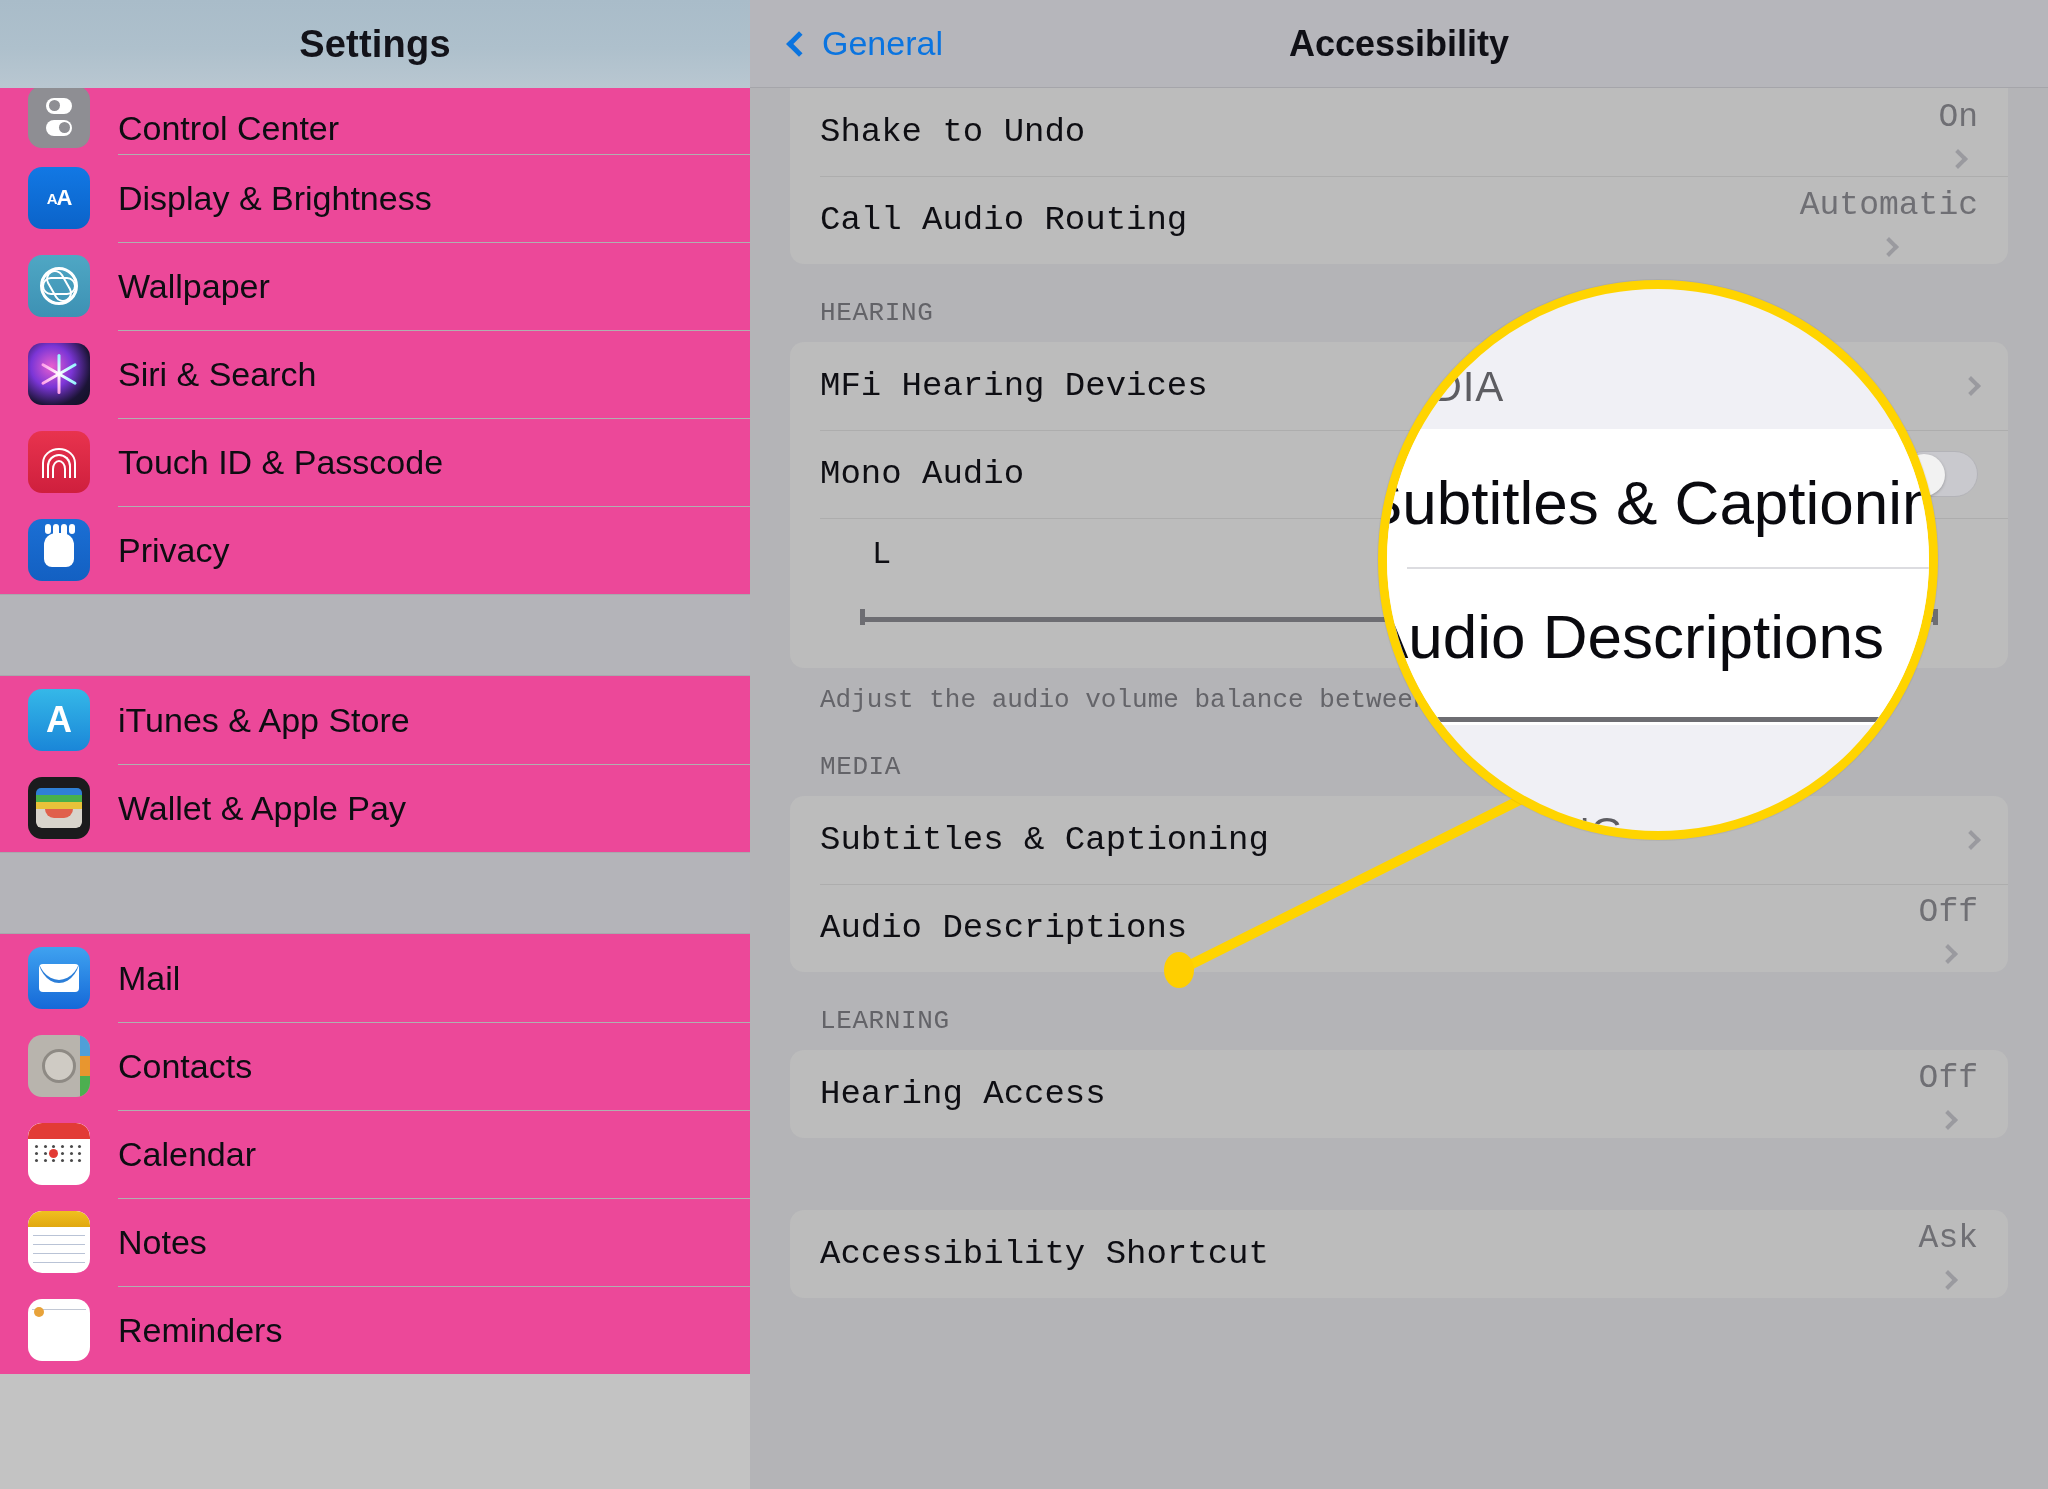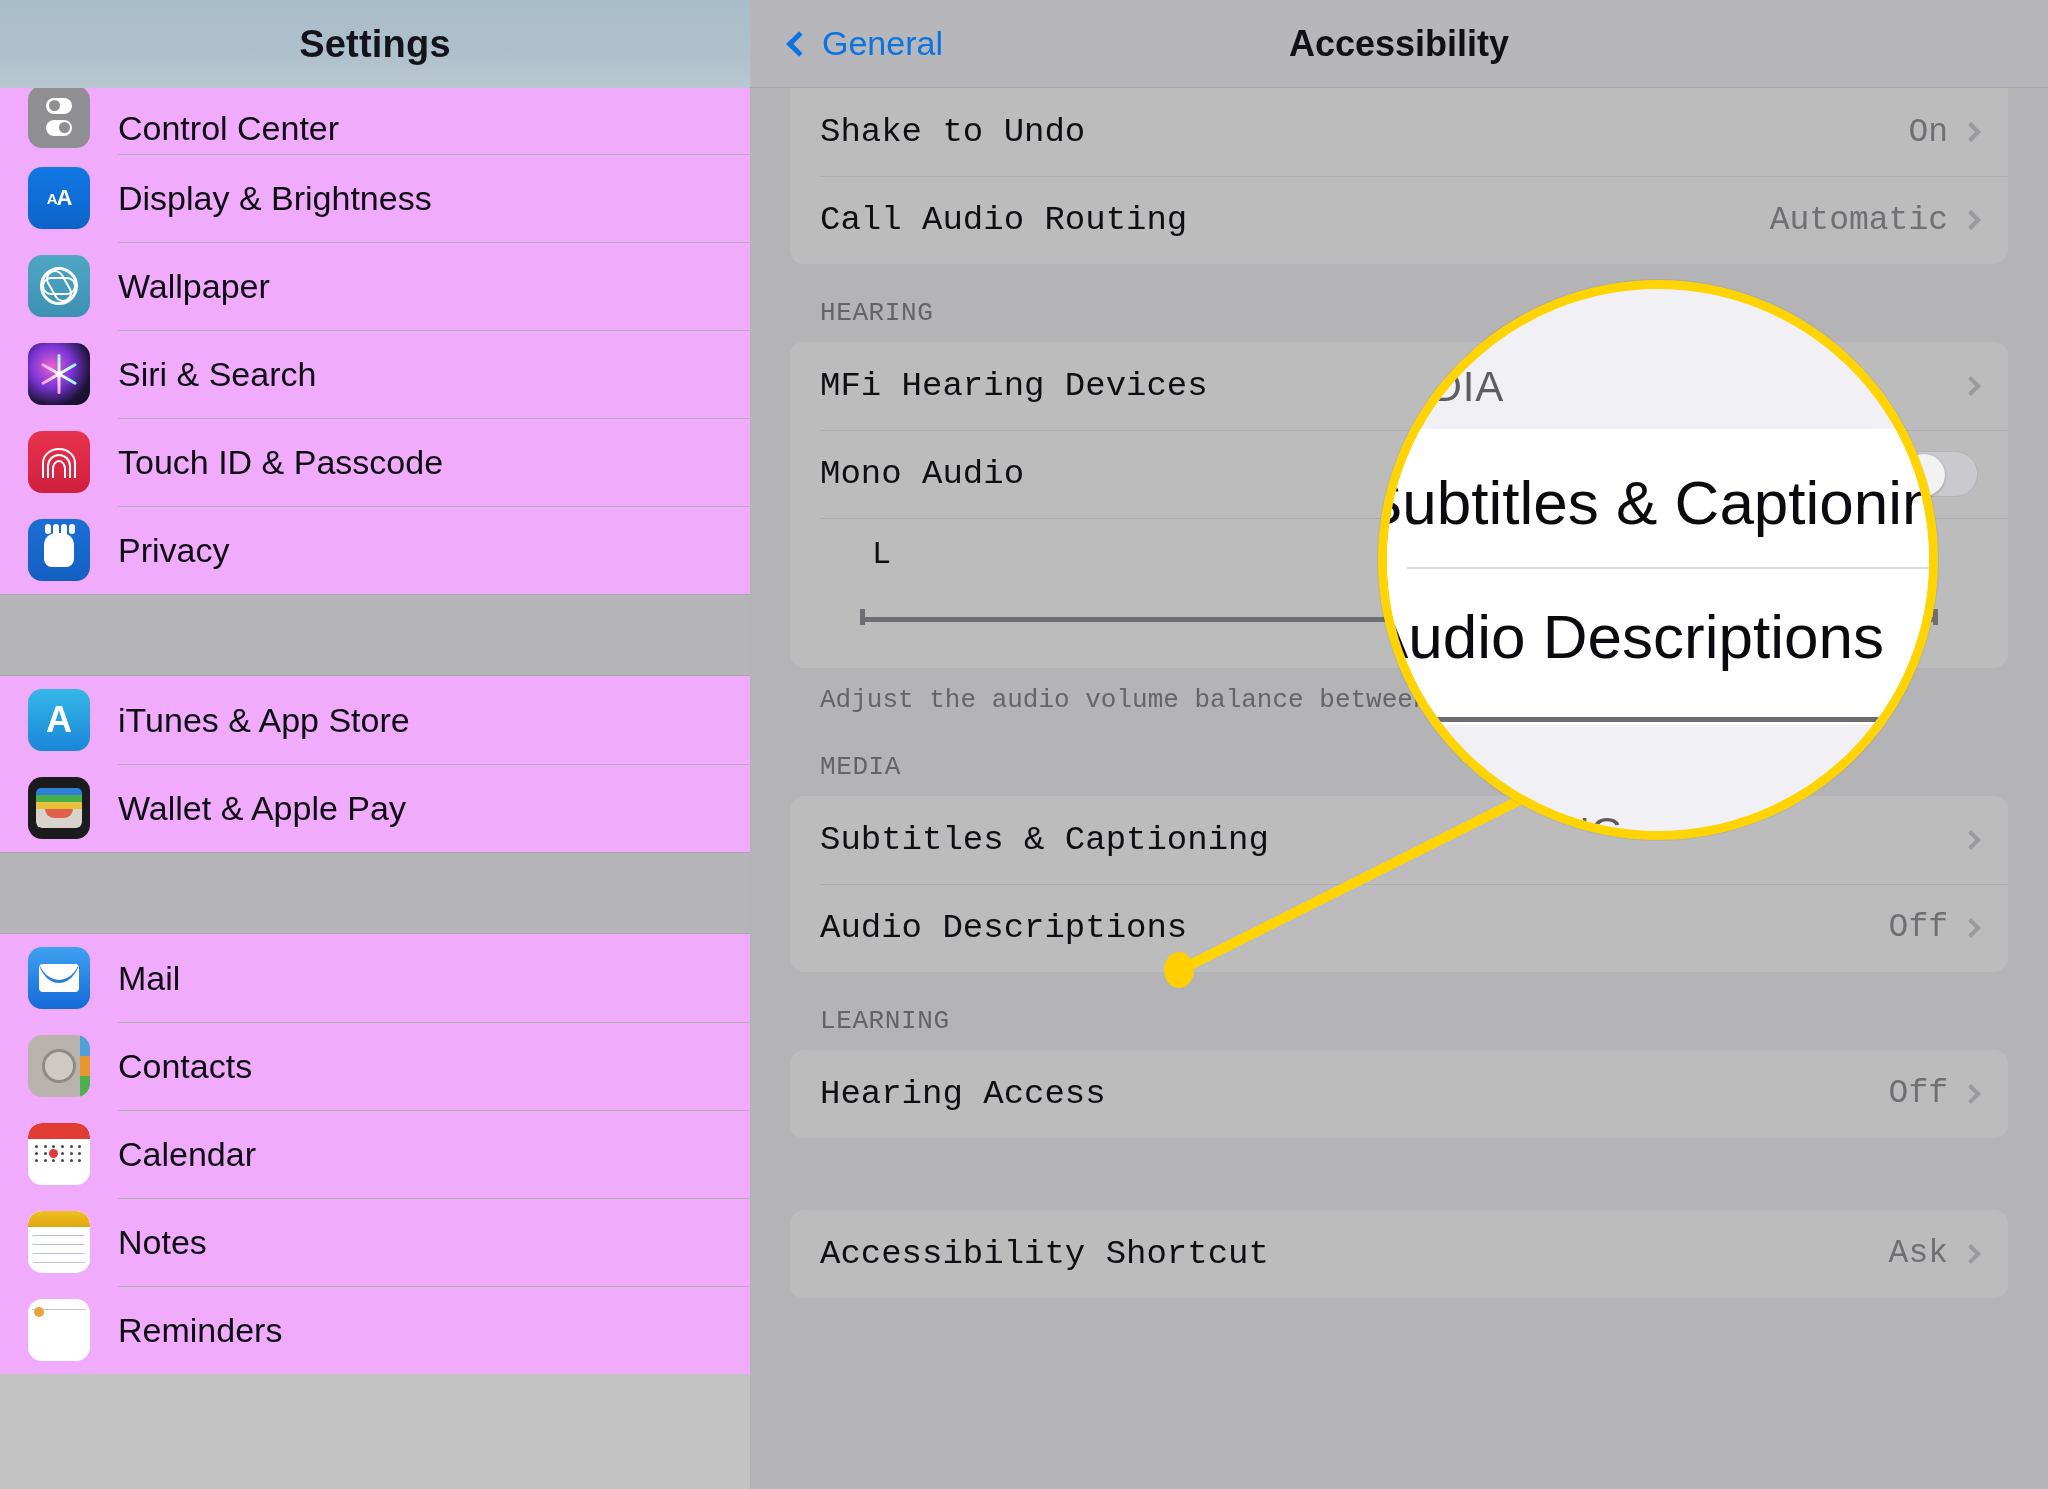--- a/index.html
+++ b/index.html
@@ -24,21 +24,21 @@
     background: linear-gradient(to bottom, #a9bcc9 0%, #aec0cc 55%, #b9c7d1 100%);
     display: flex; align-items: center; justify-content: center;
     position: relative; z-index: 5;
   }
   .sidebar-title { font-size: 38px; font-weight: bold; color: #13131a; letter-spacing: .2px; }
 
   .sb-list { position: relative; }
   .sb-gap { height: 82px; background: #b4b4b9; border-top: 1px solid #a8a8ad; border-bottom: 1px solid #a8a8ad; }
   .sb-row {
     height: 88px; display: flex; align-items: center;
-    padding-left: 28px; position: relative; background: #f0abfc; text-align: center;
+    padding-left: 28px; position: relative; background: #ec4899; text-align: center;
   }
   .sb-row + .sb-row::before {
     content: ""; position: absolute; left: 118px; right: 0; top: 0;
     height: 1px; background: #b0b0b0;
   }
   .sb-row.partial-top { height: 66px; align-items: flex-end; padding-bottom: 6px; }
   .sb-icon {
     width: 62px; height: 62px; border-radius: 14px; flex: 0 0 62px;
     position: relative; overflow: hidden;
     display: flex; align-items: center; justify-content: center;
@@ -126,21 +126,21 @@
   .back-chev { width:18px; height:18px; border-left:5px solid #0a74e0; border-bottom:5px solid #0a74e0; transform:rotate(45deg); margin-right:14px; }
   .back-label { font-size:34px; color:#0a74e0; }
   .detail-title { position:absolute; left:0; right:0; text-align:center; font-size:36px; font-weight:bold; color:#101016; }
 
   .dscroll { position:absolute; top:88px; left:0; right:0; bottom:0; padding: 0 40px; font-family: Liberation Mono, monospace; }
 
   .group { background:#bcbcbc; border-radius:14px; overflow:hidden; margin-bottom:0; }
   .row { height:88px; display:flex; align-items:center; padding:0 30px; position:relative; }
   .row + .row::before { content:""; position:absolute; left:30px; right:0; top:0; height:1px; background:#adadad; }
   .row-label { font-size:34px; color:#0e0e13; }
-  .row-right { margin-left:auto; display:flex; align-items:center; gap:16px; }
+  .row-right { margin-left:auto; display:flex; align-items:center; gap:16px;flex-direction:column; }
   .row-value { font-size:33px; color:#6f6f74; }
   .chev { width:14px; height:14px; border-right:4px solid #9a9a9f; border-top:4px solid #9a9a9f; transform:rotate(45deg); }
 
   .sec-header { font-size:26px; color:#636368; letter-spacing:.6px; padding:34px 30px 14px; }
   .sec-footer { font-size:26px; color:#646469; padding:16px 30px 0; line-height:1.3; }
 
   .toggle { width:78px; height:46px; border-radius:23px; background:#c9c9ce; border:1px solid #b3b3b8; position:relative; }
   .toggle .knob { position:absolute; left:2px; top:2px; width:42px; height:42px; border-radius:50%; background:#f2f2f2; box-shadow:0 1px 3px rgba(0,0,0,.25); }
 
   .slider-row { height:150px; padding:0 30px; position:relative; }

